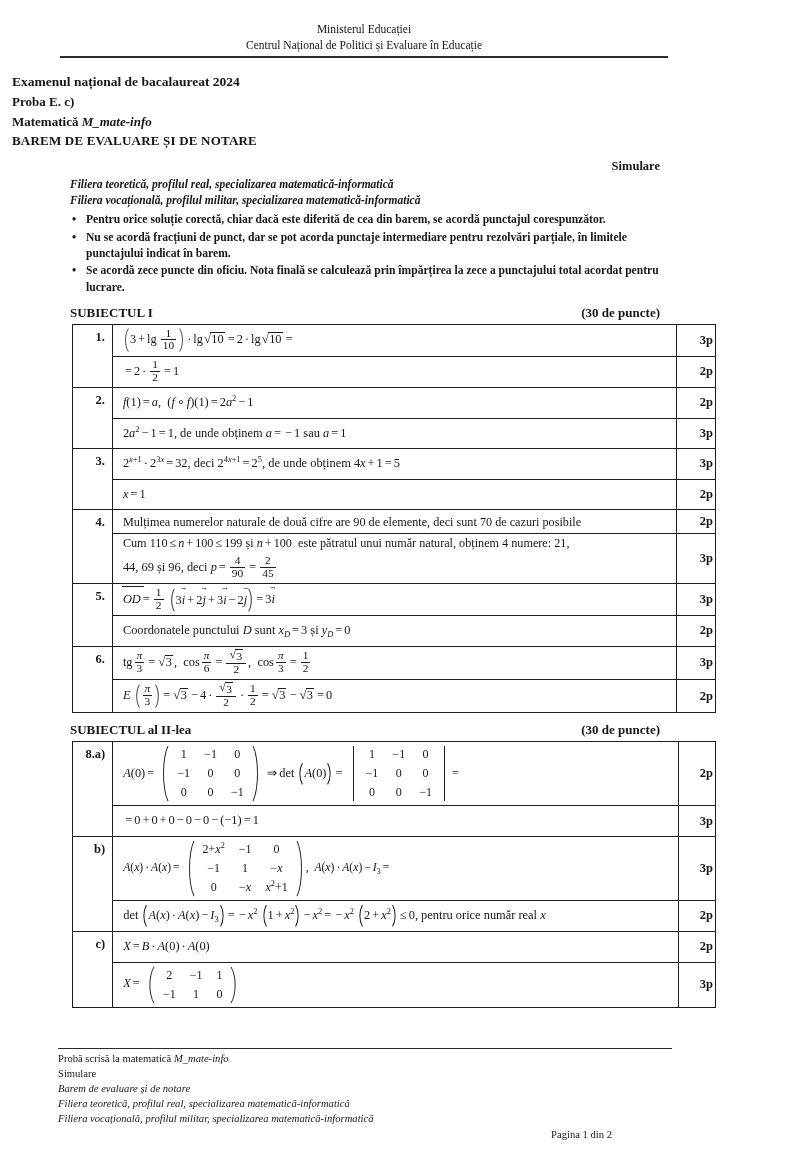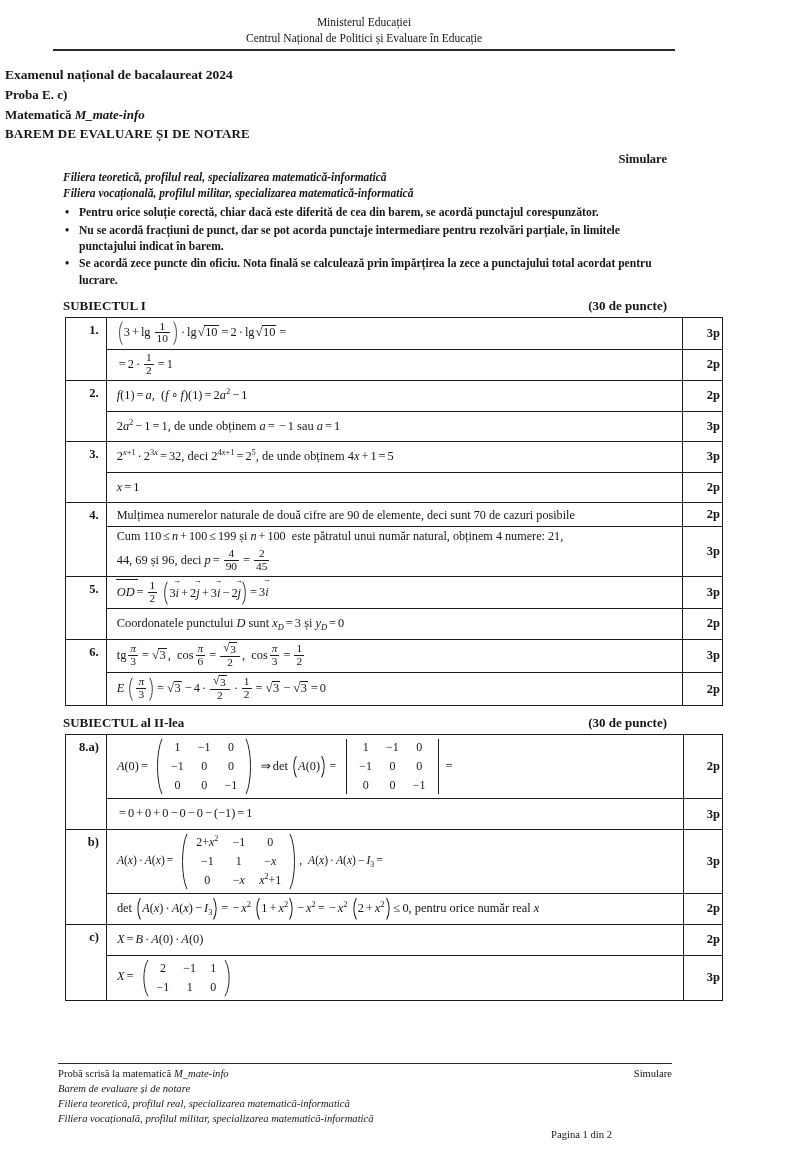--- a/index.html
+++ b/index.html
@@ -13,21 +13,21 @@
     font-family: "Liberation Serif", serif;
     color: #161616;
     position: relative;
     overflow: hidden;
   }
   .page {
     position: relative;
     width: 728px;
     height: 1158px;
     box-sizing: border-box;
-    padding: 5px;
+    padding: 12px;
   }
 
   
   .doc-header {
     text-align: center;
     font-size: 11.5px;
     line-height: 1.35;
     padding-top: 10px;
   }
   .doc-header .line { white-space: nowrap; }
@@ -250,21 +250,21 @@
     margin: 0 56px 0 58px;
     border-top: 1.8px solid #2b2b2b;
   }
   .footer {
     padding: 2px 56px 0 58px;
     font-size: 10.6px;
     line-height: 1.42;
   }
   .footer .rowline {
     display: flex;
-    justify-content: space-between;
+    flex-direction: column;
   }
   .footer .it { font-style: italic; }
   .footer .pagina {
     text-align: right;
     padding-right: 60px;
     padding-top: 1px;
   }
 </style>
 </head>
 <body>

